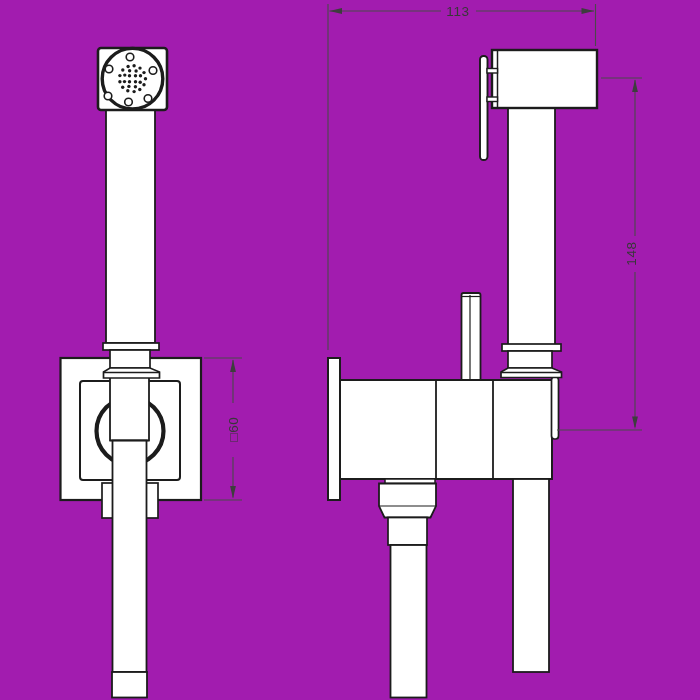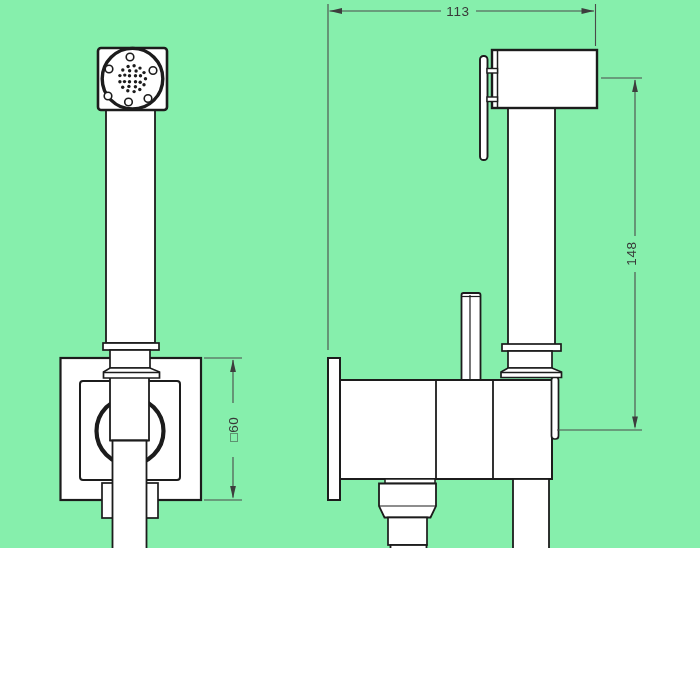--- a/index.html
+++ b/index.html
@@ -1,16 +1,16 @@
 <!DOCTYPE html>
 <html><head>
 <meta charset="utf-8">
 <style>
   html,body{margin:0;padding:0;background:#fff;}
-  .canvas{position:relative;width:700px;height:548px;background:#86efac;overflow:hidden;
+  .canvas{position:relative;width:700px;height:700px;background:#a21caf;overflow:hidden;
           font-family:"Liberation Sans",sans-serif;}
   svg{display:block}
   .geo{fill:#ffffff;stroke:#1c1c1c;}
   .geoline{fill:none;stroke:#1c1c1c;}
   .dot{fill:#1c1c1c;stroke:none;}
   .dim{fill:none;stroke:#4a4a4a;stroke-width:1.1;}
   .dimarrow{fill:#3d3d3d;stroke:none;}
   .dimtext{font-family:"Liberation Sans","DejaVu Sans",sans-serif;font-size:13.5px;
            fill:#383838;letter-spacing:0.6px;}
 </style>

